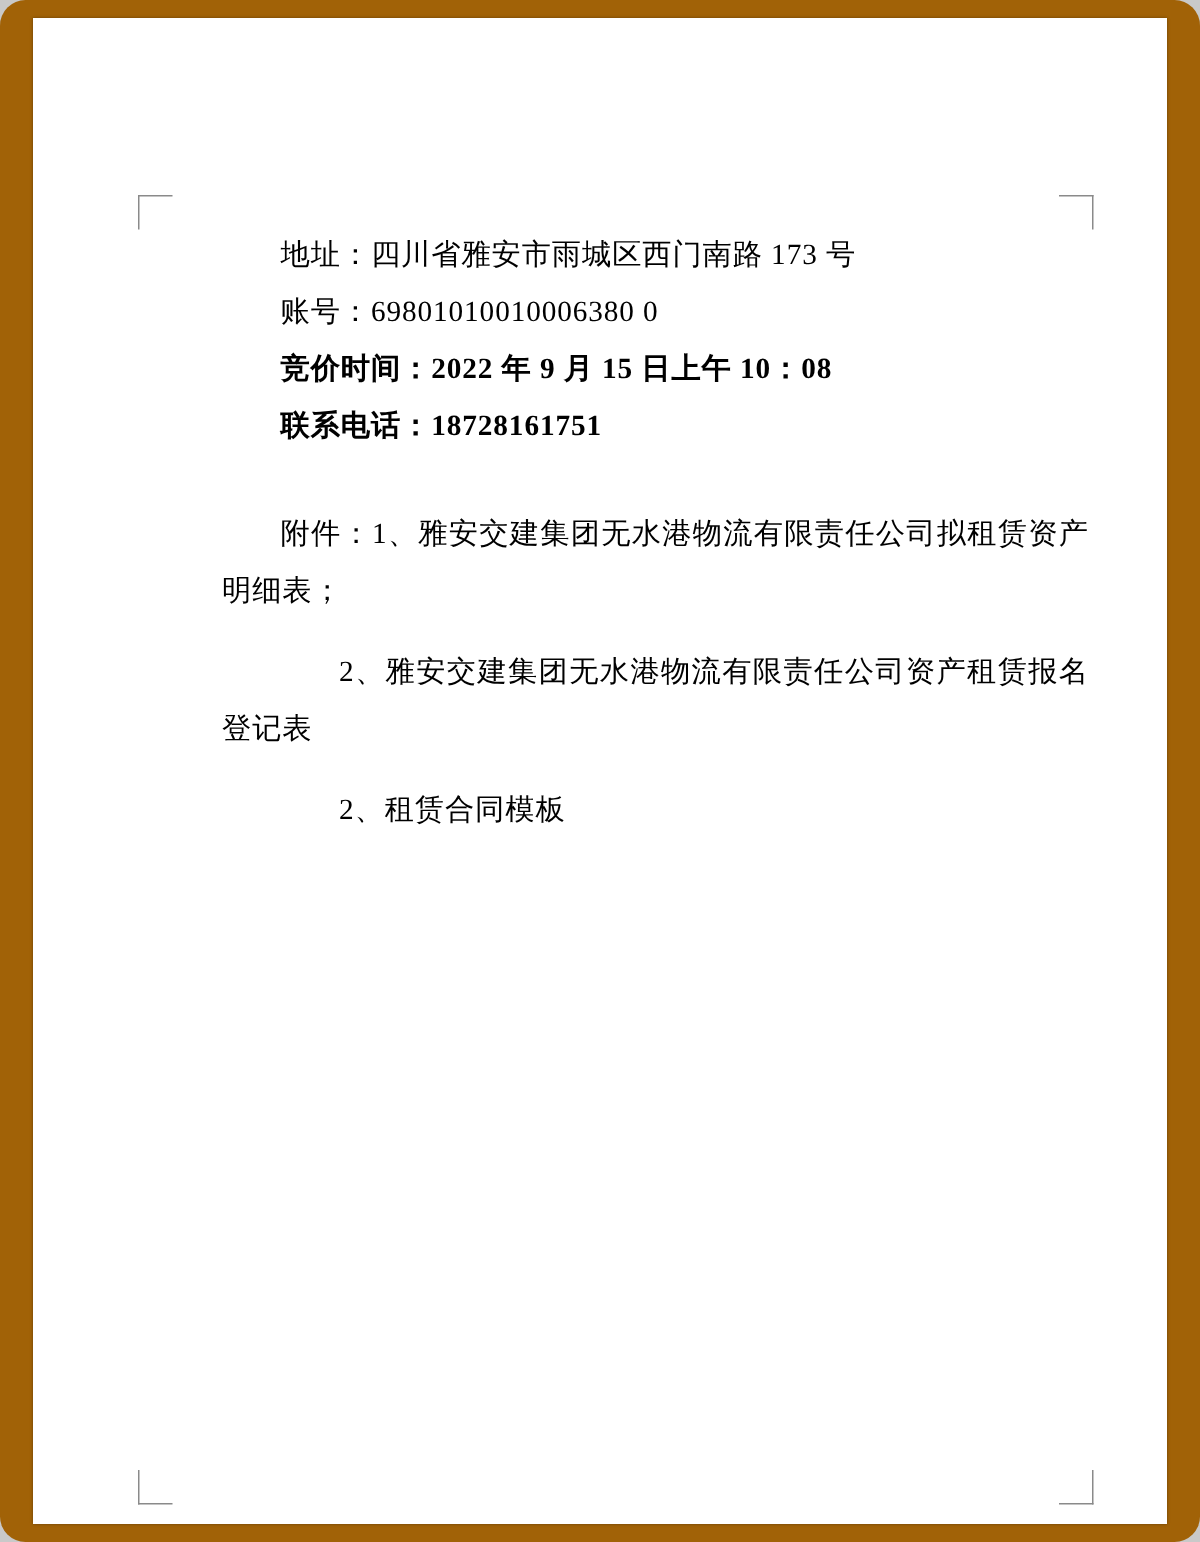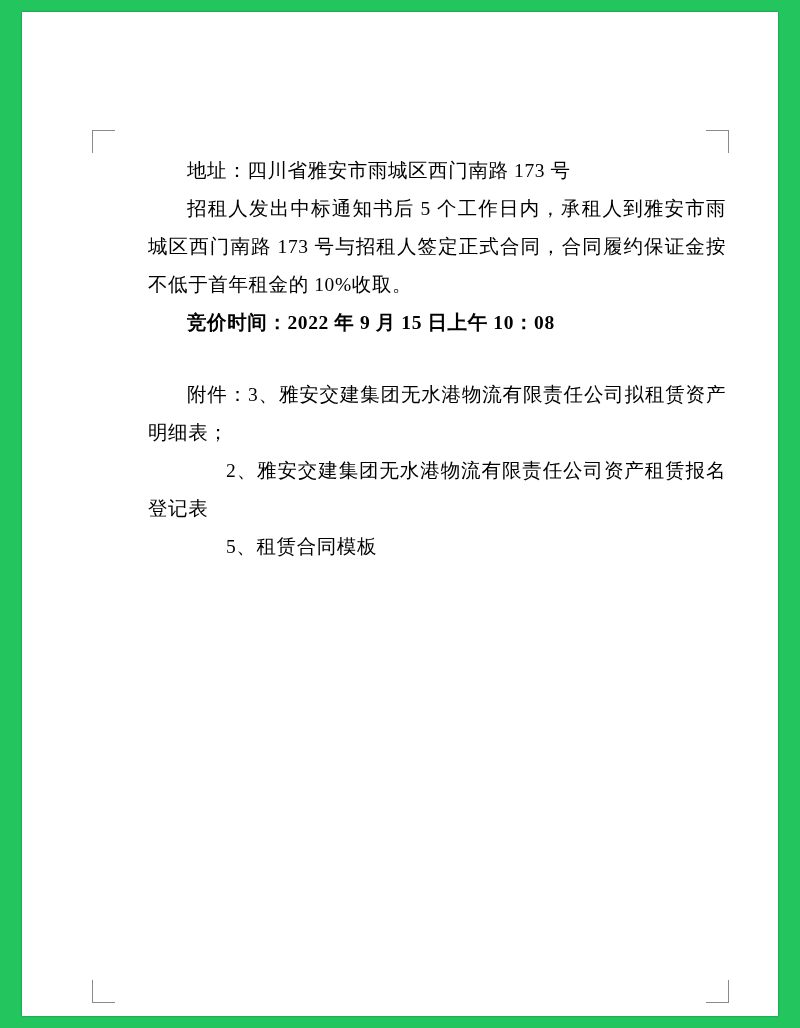--- a/index.html
+++ b/index.html
@@ -10,21 +10,22 @@
     width: 800px;
     height: 1028px;
     background: #c9c9c9;
     font-family: "Liberation Serif", "DejaVu Serif", serif;
     overflow: hidden;
   }
   .page-wrap {
     position: relative;
     width: 800px;
     height: 1028px;
-    background: #22c55e;
+    background: #a16207;
+    border-radius: 17px;
   }
   .page {
     position: absolute;
     left: 22px;
     top: 12px;
     width: 756px;
     height: 1004px;
     background: #ffffff;
     box-shadow: 0 0 2px rgba(0,0,0,0.35);
   }
@@ -52,20 +53,21 @@
     color: #000000;
     letter-spacing: 0.6px;
     white-space: pre-wrap;
     font-family: "Liberation Serif", "DejaVu Serif", serif;
   }
   .indent {
     text-indent: 39px;
   }
   .indent2 {
     text-indent: 78px;
+    margin-top: 16px;
   }
   .heading {
     font-weight: bold;
     text-indent: 39px;
     letter-spacing: 1px;
   }
   .bold {
     font-weight: bold;
   }
   .spacer {
@@ -89,33 +91,34 @@
 
     <div class="crop tl"></div>
     <div class="crop tr"></div>
     <div class="crop bl"></div>
     <div class="crop br"></div>
 
     <div class="content">
 
       <div class="line indent">地址：四川省雅安市雨城区西门南路 173 号</div>
 
+      <div class="line indent">账号：69801010010006380 0</div>
 
 
-      <div class="blockpara">招租人发出中标通知书后 5 个工作日内，承租人到雅安市雨城区西门南路 173 号与招租人签定正式合同，合同履约保证金按不低于首年租金的 10%收取。</div>
 
 
       <div class="line indent bold">竞价时间：2022 年 9 月 15 日上午 10：08</div>
 
 
 
+      <div class="line indent bold">联系电话：18728161751</div>
 
       <div class="spacer"></div>
 
-      <div class="blockpara">附件：3、雅安交建集团无水港物流有限责任公司拟租赁资产明细表；</div>
+      <div class="blockpara">附件：1、雅安交建集团无水港物流有限责任公司拟租赁资产明细表；</div>
 
       <div class="blockpara indent2" style="text-indent:78px;">2、雅安交建集团无水港物流有限责任公司资产租赁报名登记表</div>
 
-      <div class="line indent2">5、租赁合同模板</div>
+      <div class="line indent2">2、租赁合同模板</div>
 
     </div>
   </div>
 </div>
 
 </body></html>

